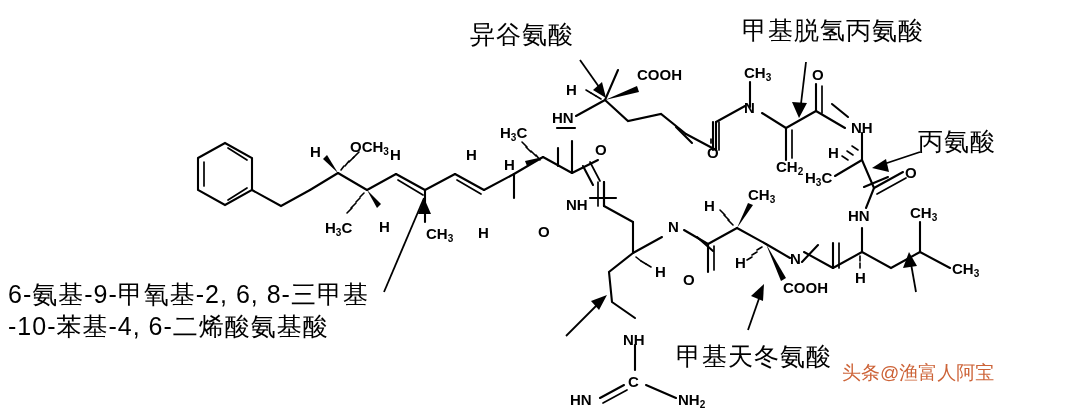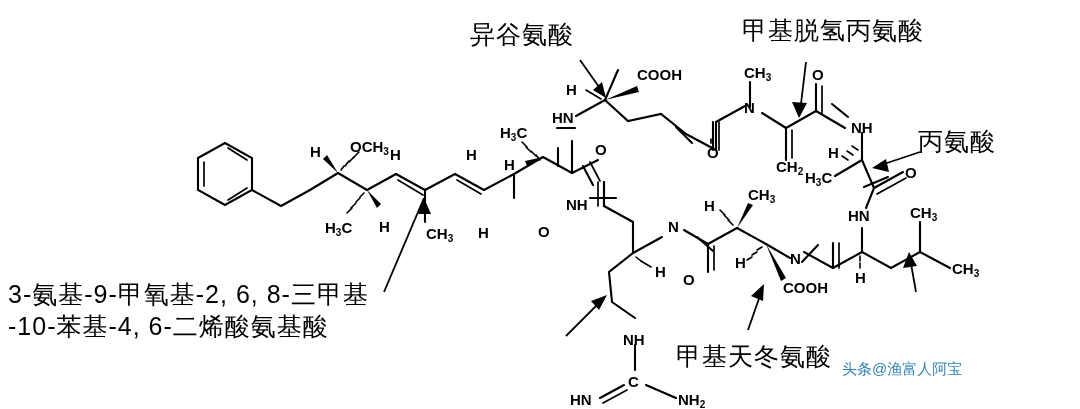--- a/index.html
+++ b/index.html
@@ -3,22 +3,22 @@
 <meta charset="utf-8">
 <style>
   html,body{margin:0;padding:0;background:#ffffff;}
   body{width:1080px;height:409px;position:relative;overflow:hidden;
        font-family:"Liberation Sans",sans-serif;color:#111;}
   #stage{position:relative;width:1080px;height:409px;background:#fff;}
   svg#mol{position:absolute;left:0;top:0;width:1080px;height:409px;}
   .cn{position:absolute;font-family:Liberation Sans, sans-serif;color:#000;
       white-space:nowrap;letter-spacing:1px;}
   .cn-lbl{font-size:25px;}
-  .wm{position:absolute;font-family:"Liberation Sans",sans-serif;font-size:15px;
-      color:#0369a1;opacity:.82;white-space:nowrap;}
+  .wm{position:absolute;font-family:"Liberation Sans",sans-serif;font-size:19px;
+      color:#c2410c;opacity:.82;white-space:nowrap;}
   .at{font-family:"Liberation Sans",sans-serif;font-size:15px;font-weight:bold;fill:#000;}
   .at-s{font-size:10px;}
   .bond{stroke:#000;stroke-width:2.1;fill:none;stroke-linecap:round;}
   .bond-thin{stroke:#000;stroke-width:1.7;fill:none;stroke-linecap:round;}
   .wedge{fill:#000;stroke:none;}
   .hash{stroke:#000;stroke-width:1.6;stroke-linecap:round;}
   .arrow{stroke:#000;stroke-width:1.8;fill:none;}
   .arrowhead{fill:#000;}
 </style>
 </head>
@@ -328,19 +328,19 @@
   <div class="cn cn-lbl" style="left:470px;top:18px;">异谷氨酸</div>
 
   <div class="cn cn-lbl" style="left:918px;top:125px;">丙氨酸</div>
 
   <div class="cn cn-lbl" style="left:742px;top:14px;">甲基脱氢丙氨酸</div>
 
 
 
   <div class="cn cn-lbl" style="left:676px;top:340px;">甲基天冬氨酸</div>
 
-  <div class="cn cn-lbl" style="left:8px;top:278px;">3-氨基-9-甲氧基-2, 6, 8-三甲基</div>
+  <div class="cn cn-lbl" style="left:8px;top:278px;">6-氨基-9-甲氧基-2, 6, 8-三甲基</div>
 
   <div class="cn cn-lbl" style="left:8px;top:310px;text-align:center;">-10-苯基-4, 6-二烯酸氨基酸</div>
 
   <div class="wm" style="left:842px;top:360px;">头条@渔富人阿宝</div>
 
 </div>
 
 </body></html>

